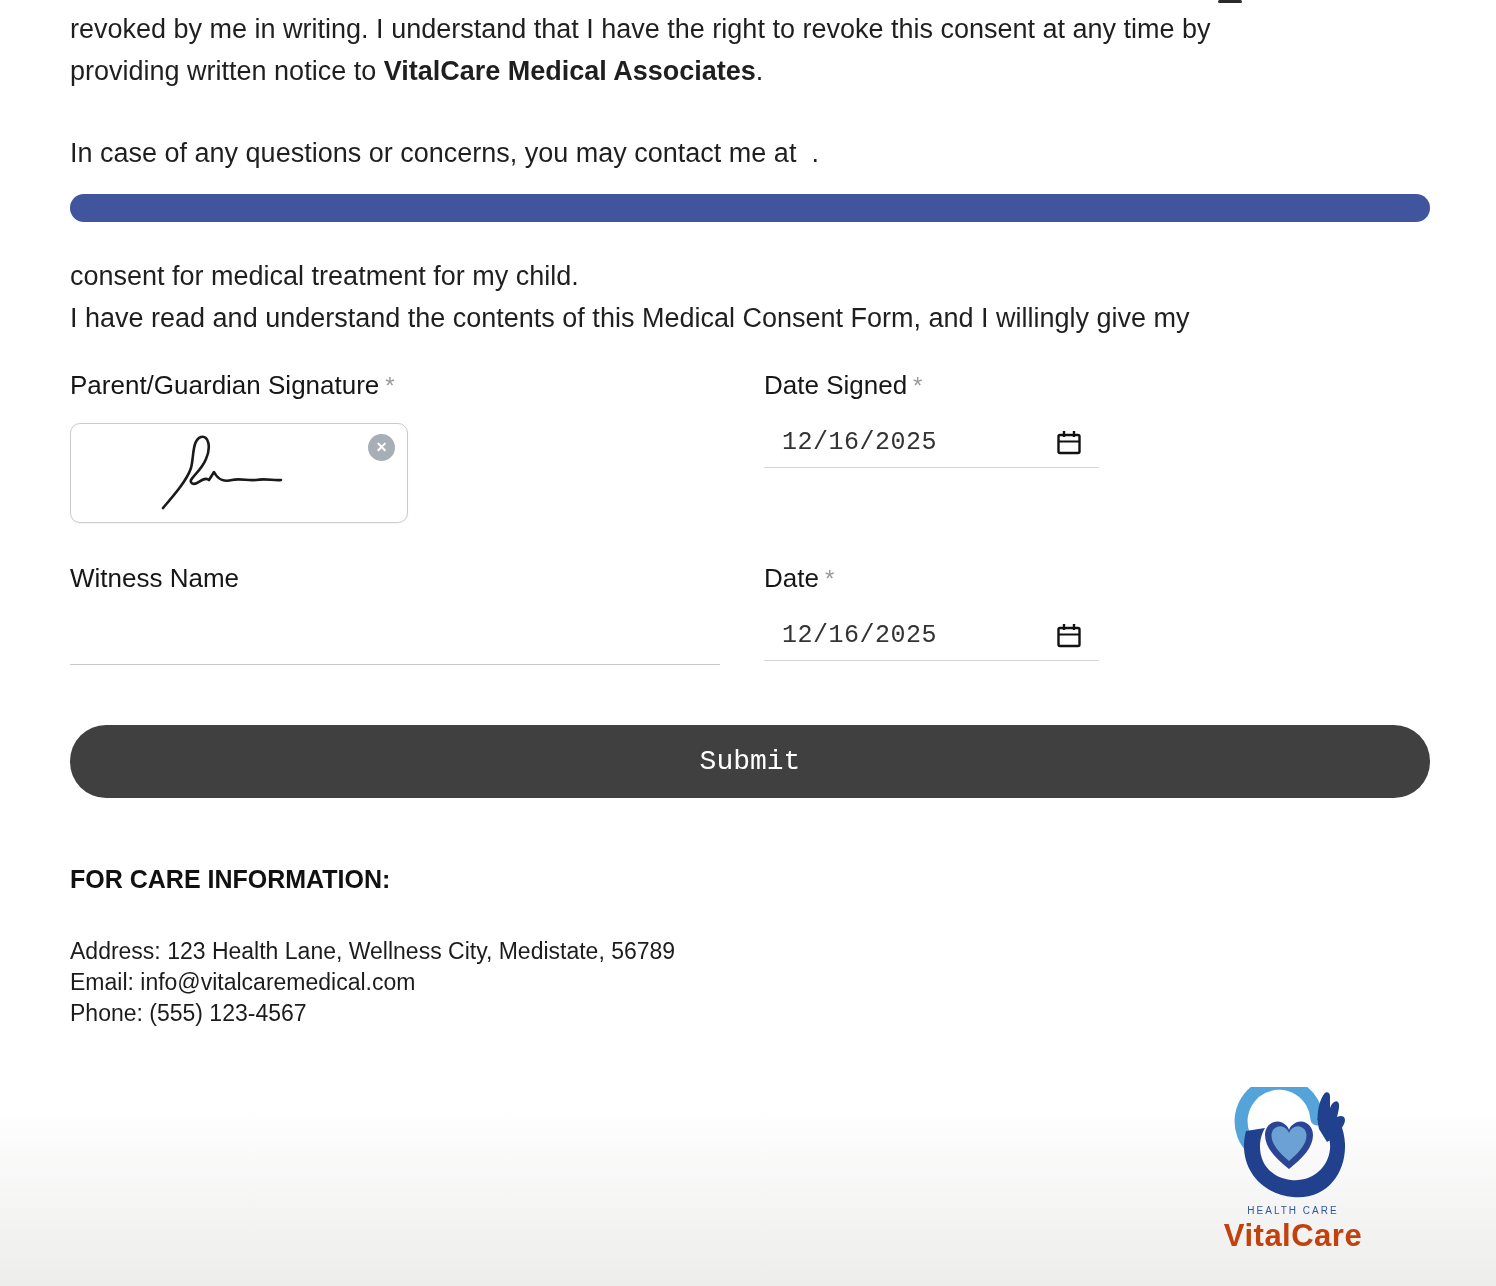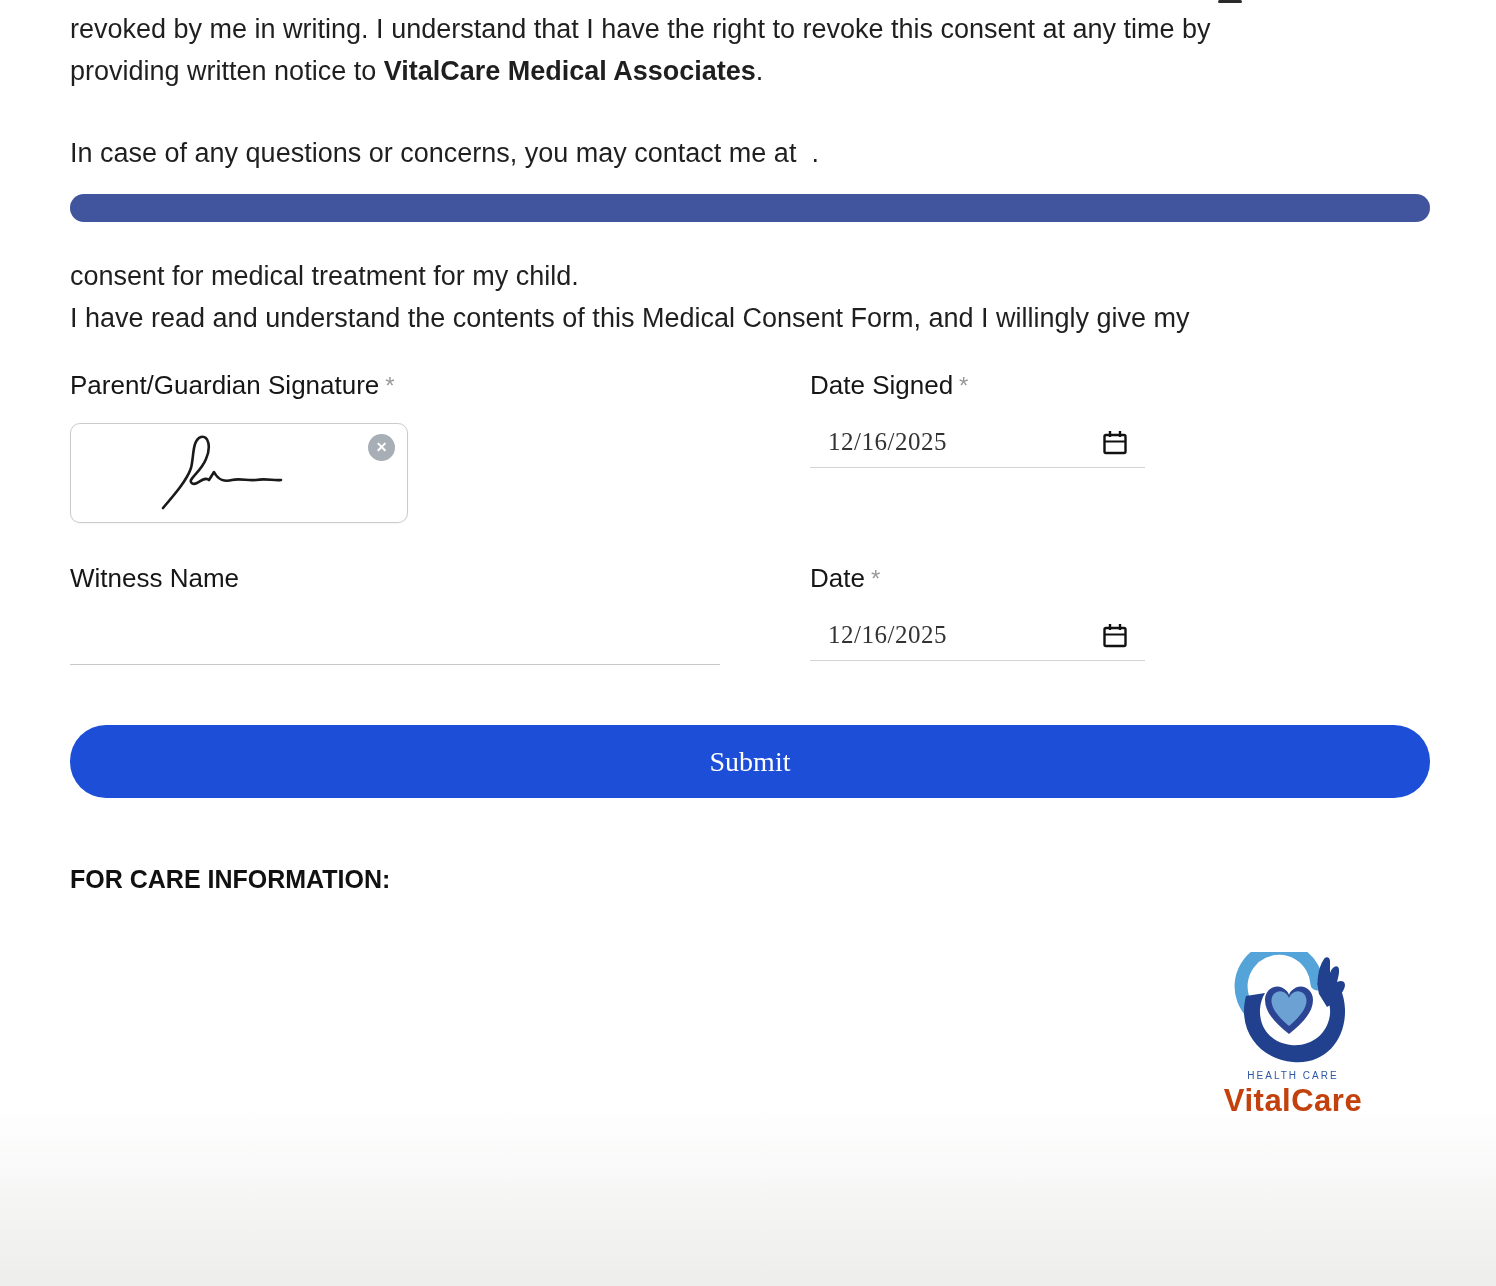--- a/index.html
+++ b/index.html
@@ -22,21 +22,21 @@
   .para b { font-weight: 700; }
   .p2 { margin-top: 40px; }
 
   .divider {
     margin-top: 20px; height: 28px; width: 100%;
     border-radius: 14px; background: #41549e;
   }
   .p3 { margin-top: 33px; }
 
   .form-grid {
-    display: grid; grid-template-columns: 650px 335px; column-gap: 90px;
+    display: grid; grid-template-columns: 650px 335px; column-gap: 44px;
     margin-top: 29px;
   }
   .field-label { font-size: 26px; line-height: 34px; color: #161616; }
   .req { color: #9a9a9a; font-size: 24px; margin-left: 6px; }
 
   .sig-box {
     margin-top: 20px; width: 338px; height: 100px;
     border: 1.5px solid #cbcbcb; border-radius: 10px; background: #fff;
     position: relative; box-shadow: 0 1px 2px rgba(0,0,0,0.04);
     cursor: pointer;
@@ -49,37 +49,37 @@
   }
   .sig-svg { position: absolute; left: 70px; top: 8px; }
 
   .date-field {
     margin-top: 24px; width: 335px;
     display: flex; align-items: center; justify-content: space-between;
     padding: 0 16px 10px 18px; border-bottom: 1.5px solid #d4d4d4;
     cursor: text;
   }
   .date-value {
-    font-family: Liberation Serif, serif; font-size: 25px; color: #333333;
+    font-family: Liberation Mono, monospace; font-size: 25px; color: #333333;
     letter-spacing: 0.5px;
   }
   .cal-btn { background: none; border: none; cursor: pointer; padding: 0; display: flex; }
 
   .row2 { margin-top: 38px; }
   .witness-input {
     margin-top: 30px; width: 650px; height: 40px;
     border: none; border-bottom: 1.5px solid #c9c9c9; outline: none;
     font-family: "DejaVu Serif", serif; font-size: 25px; color: #333;
     background: transparent;
   }
 
   .submit-btn {
     margin-top: 60px; width: 100%; height: 73px;
-    background: #1d4ed8; border: none; border-radius: 36px;
-    color: #ffffff; font-size: 28px; font-family: Liberation Serif, serif;
+    background: #404040; border: none; border-radius: 36px;
+    color: #ffffff; font-size: 28px; font-family: Liberation Mono, monospace;
     cursor: pointer;
   }
 
   .footer-heading { margin-top: 67px; font-size: 25px; font-weight: 700; color: #111; }
   .contact-block { margin-top: 42px; font-size: 23px; line-height: 31px; color: #1c1c1c; }
 
   .logo-block {
     margin-top: 58px; width: 190px; margin-left: auto; margin-right: 42px;
     text-align: center;
   }
@@ -173,20 +173,25 @@
         </button>
       </div>
     </div>
   </div>
 
   
   <button class="submit-btn">Submit</button>
 
   
   <div class="footer-heading">FOR CARE INFORMATION:</div>
+  <div class="contact-block">
+    <div>Address: 123 Health Lane, Wellness City, Medistate, 56789</div>
+    <div>Email: info@vitalcaremedical.com</div>
+    <div>Phone: (555) 123-4567</div>
+  </div>
 
   
   <div class="logo-block">
     <svg class="logo-icon" width="120" height="112" viewBox="0 0 120 112">
 
       <path d="M 20 62 A 38 38 0 1 1 84 32" fill="none" stroke="#55a4d9" stroke-width="13" stroke-linecap="round"></path>
 
       <path d="M 13 44
                C 4 78, 26 107, 60 110
                C 93 113, 113 87, 112 57

